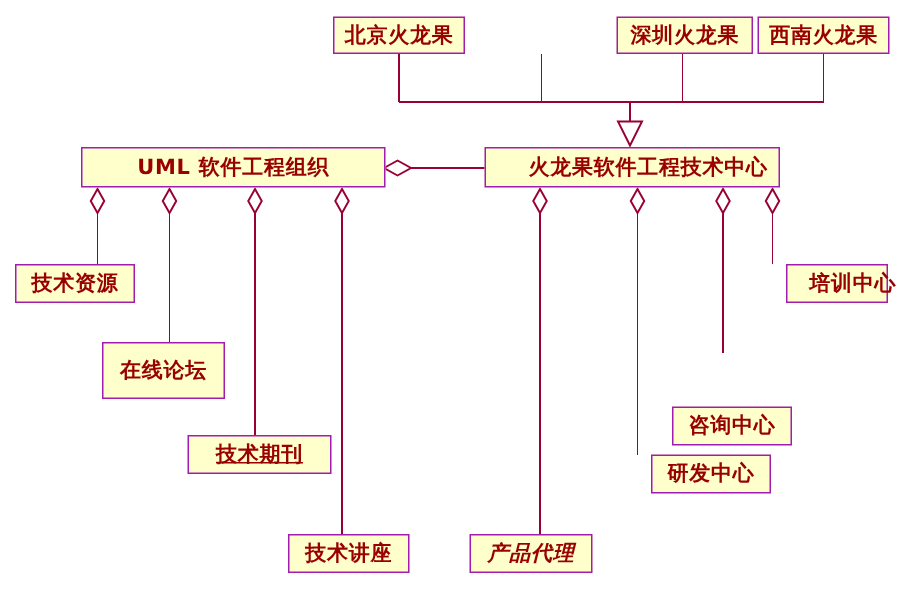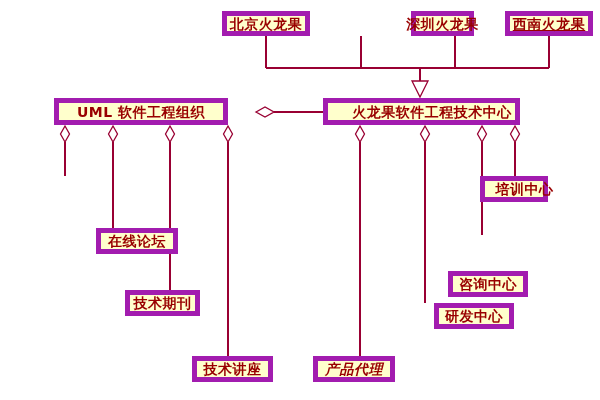--- a/index.html
+++ b/index.html
@@ -30,21 +30,21 @@
   }
   .hollow-shape {
     stroke: #990033;
     stroke-width: 1.3;
     fill: #FFFFFF;
   }
   .node {
     position: absolute;
     box-sizing: border-box;
     background: #FFFFCC;
-    border: 5px solid #a21caf;
+    border: 1px solid #a21caf;
     color: #990000;
     font-weight: bold;
     font-size: 14px;
     line-height: 1;
     display: flex;
     align-items: center;
     justify-content: center;
     white-space: nowrap;
     letter-spacing: 0.5px;
   }
@@ -100,28 +100,29 @@
       <polygon class="hollow-shape" points="482,126 486.5,134 482,142 477.5,134"></polygon>
       <line class="edge-line" x1="482" y1="142" x2="482" y2="235"></line>
     </g>
     <g>
       <polygon class="hollow-shape" points="515,126 519.5,134 515,142 510.5,134"></polygon>
       <line class="edge-line" x1="515" y1="142" x2="515" y2="176"></line>
     </g>
   </svg>
 
   <div class="node" style="left:222px; top:11px; width:88px; height:25px;">北京火龙果</div>
-  <div class="node" style="left:411px; top:11px; width:63px; height:25px;">深圳火龙果</div>
-  <div class="node" style="left:505px; top:11px; width:88px; height:25px;text-decoration:underline;">西南火龙果</div>
+  <div class="node" style="left:411px; top:11px; width:91px; height:25px;">深圳火龙果</div>
+  <div class="node" style="left:505px; top:11px; width:88px; height:25px;">西南火龙果</div>
 
-  <div class="node" style="left:54px; top:98px; width:174px; height:27px;">UML 软件工程组织</div>
+  <div class="node" style="left:54px; top:98px; width:203px; height:27px;">UML 软件工程组织</div>
   <div class="node" style="left:323px; top:98px; width:197px; height:27px;padding-left:21px;">火龙果软件工程技术中心</div>
 
-  <div class="node" style="left:68px; top:228px; width:82px; height:26px;margin-left:28px;">在线论坛</div>
-  <div class="node" style="left:125px; top:290px; width:75px; height:26px;">技术期刊</div>
+  <div class="node" style="left:10px; top:176px; width:80px; height:26px;">技术资源</div>
+  <div class="node" style="left:68px; top:228px; width:82px; height:38px;">在线论坛</div>
+  <div class="node" style="left:125px; top:290px; width:96px; height:26px;text-decoration:underline;">技术期刊</div>
   <div class="node" style="left:172px; top:356px; width:81px; height:26px;margin-left:20px;">技术讲座</div>
 
   <div class="node" style="left:313px; top:356px; width:82px; height:26px;font-style:italic;">产品代理</div>
   <div class="node" style="left:389px; top:303px; width:80px; height:26px;margin-left:45px;">研发中心</div>
   <div class="node" style="left:448px; top:235px; width:80px; height:26px;margin-top:36px;">咨询中心</div>
-  <div class="node" style="left:480px; top:176px; width:68px; height:26px;padding-left:21px;">培训中心</div>
+  <div class="node" style="left:524px; top:176px; width:68px; height:26px;padding-left:21px;">培训中心</div>
 
 </div>
 
 </body></html>

